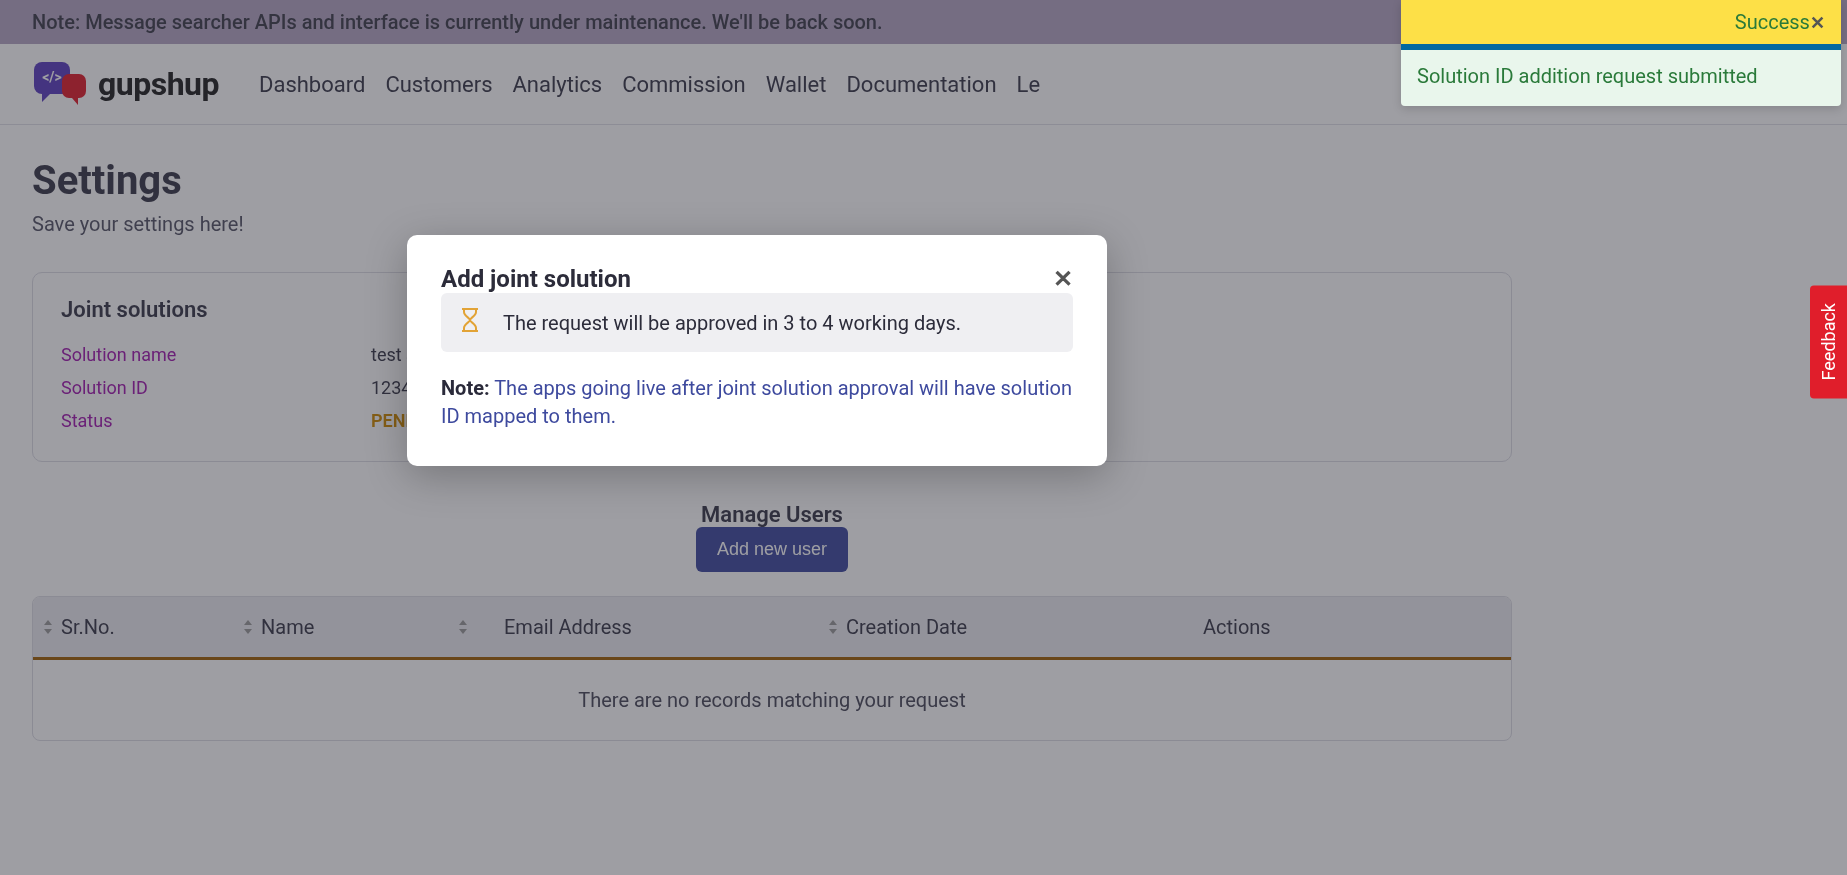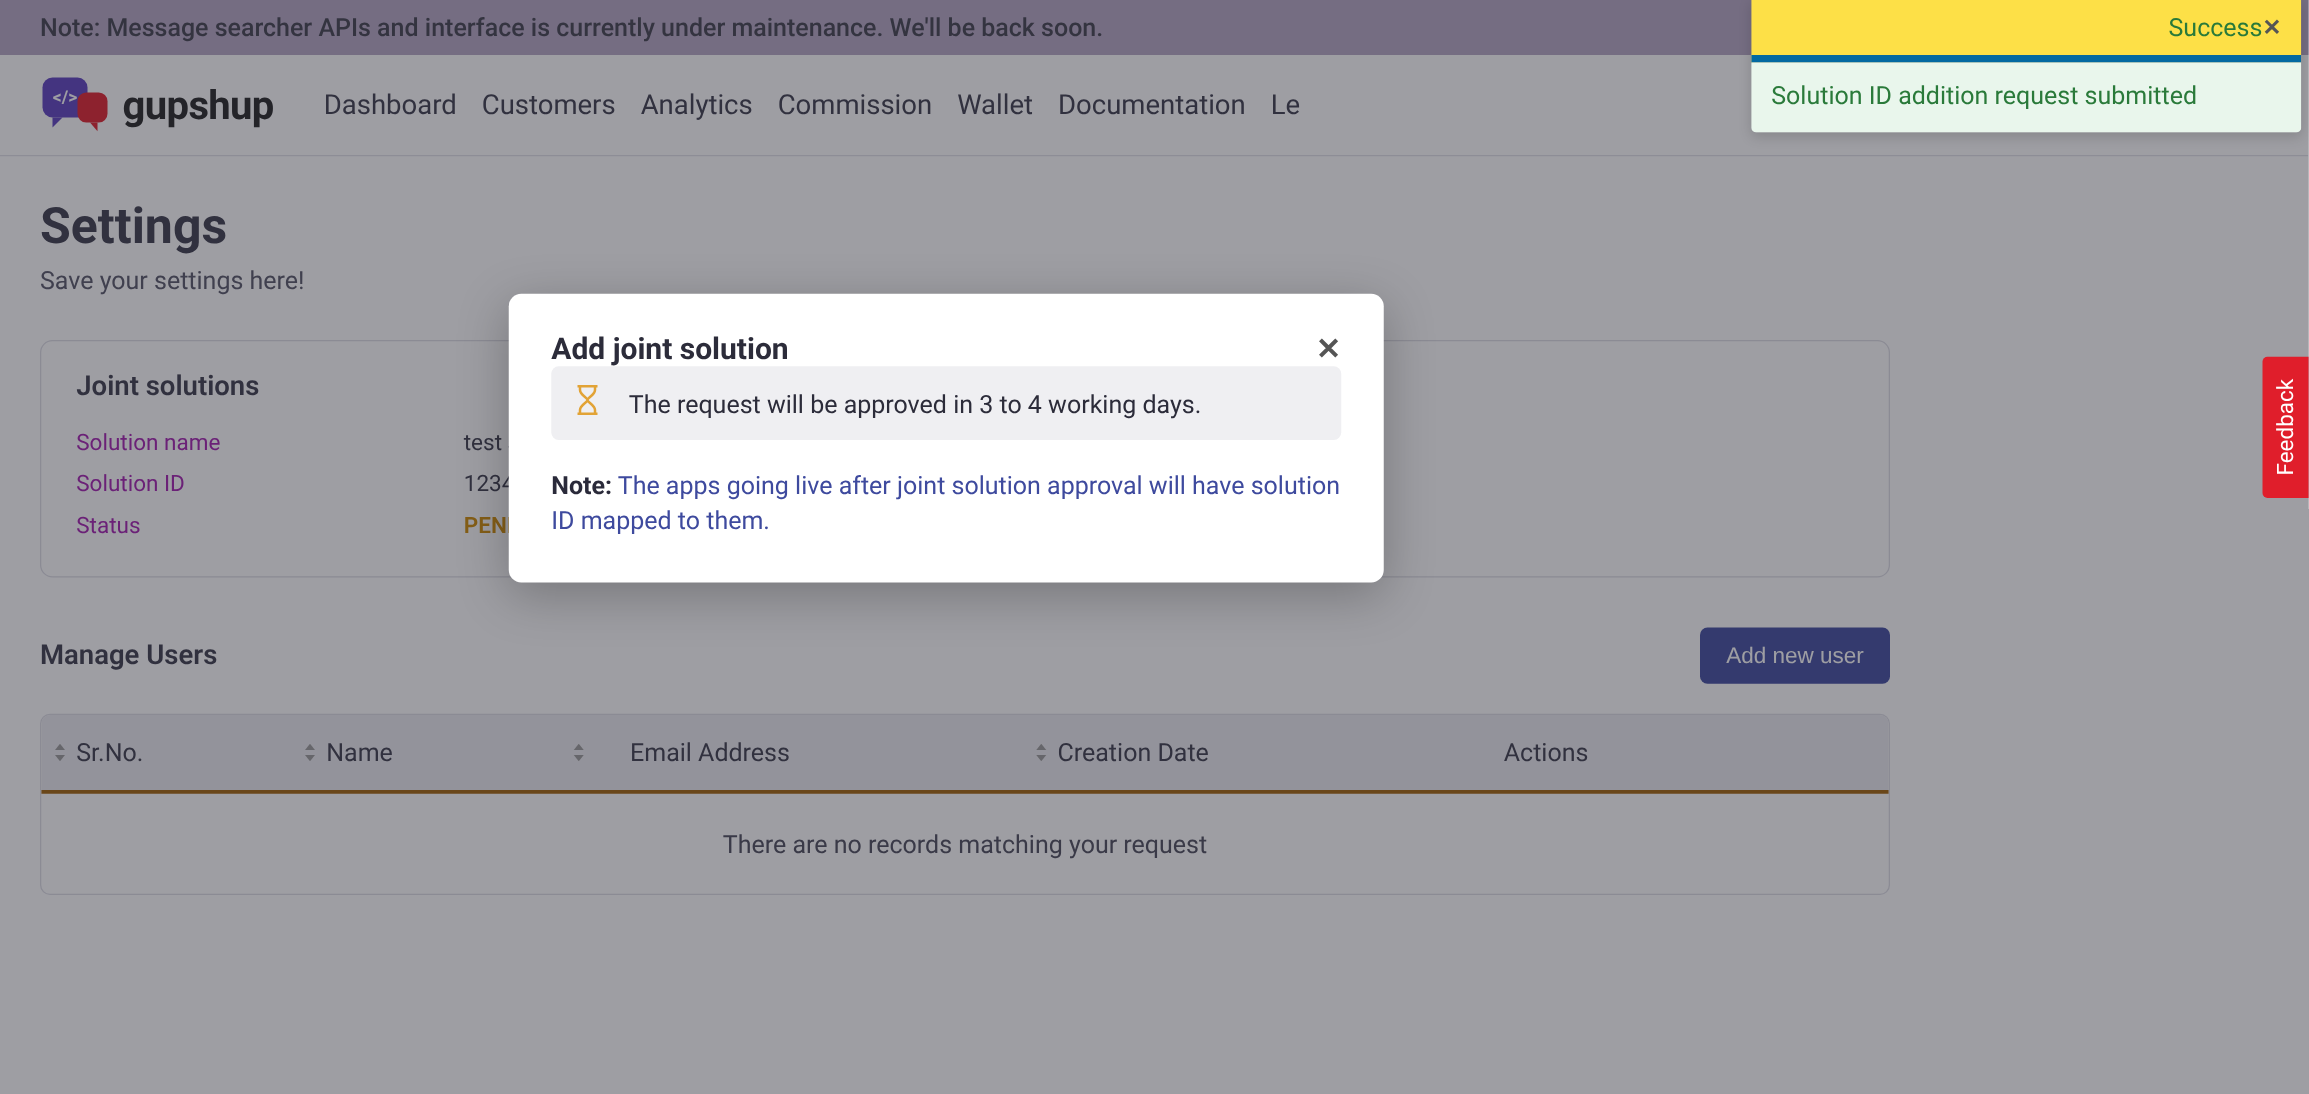--- a/index.html
+++ b/index.html
@@ -104,20 +104,21 @@
     font-weight: 600;
   }
 
   
   .section-header {
     display: flex;
     justify-content: space-between;
     align-items: center;
     margin-bottom: 24px;
     max-width: 1480px;
+    flex-direction: column;
   }
   .section-title {
     font-size: 22px;
     font-weight: 600;
     color: #3a3a4a;
   }
   .btn-primary {
     background: #3e4a9e;
     color: #fff;
     border: none;

